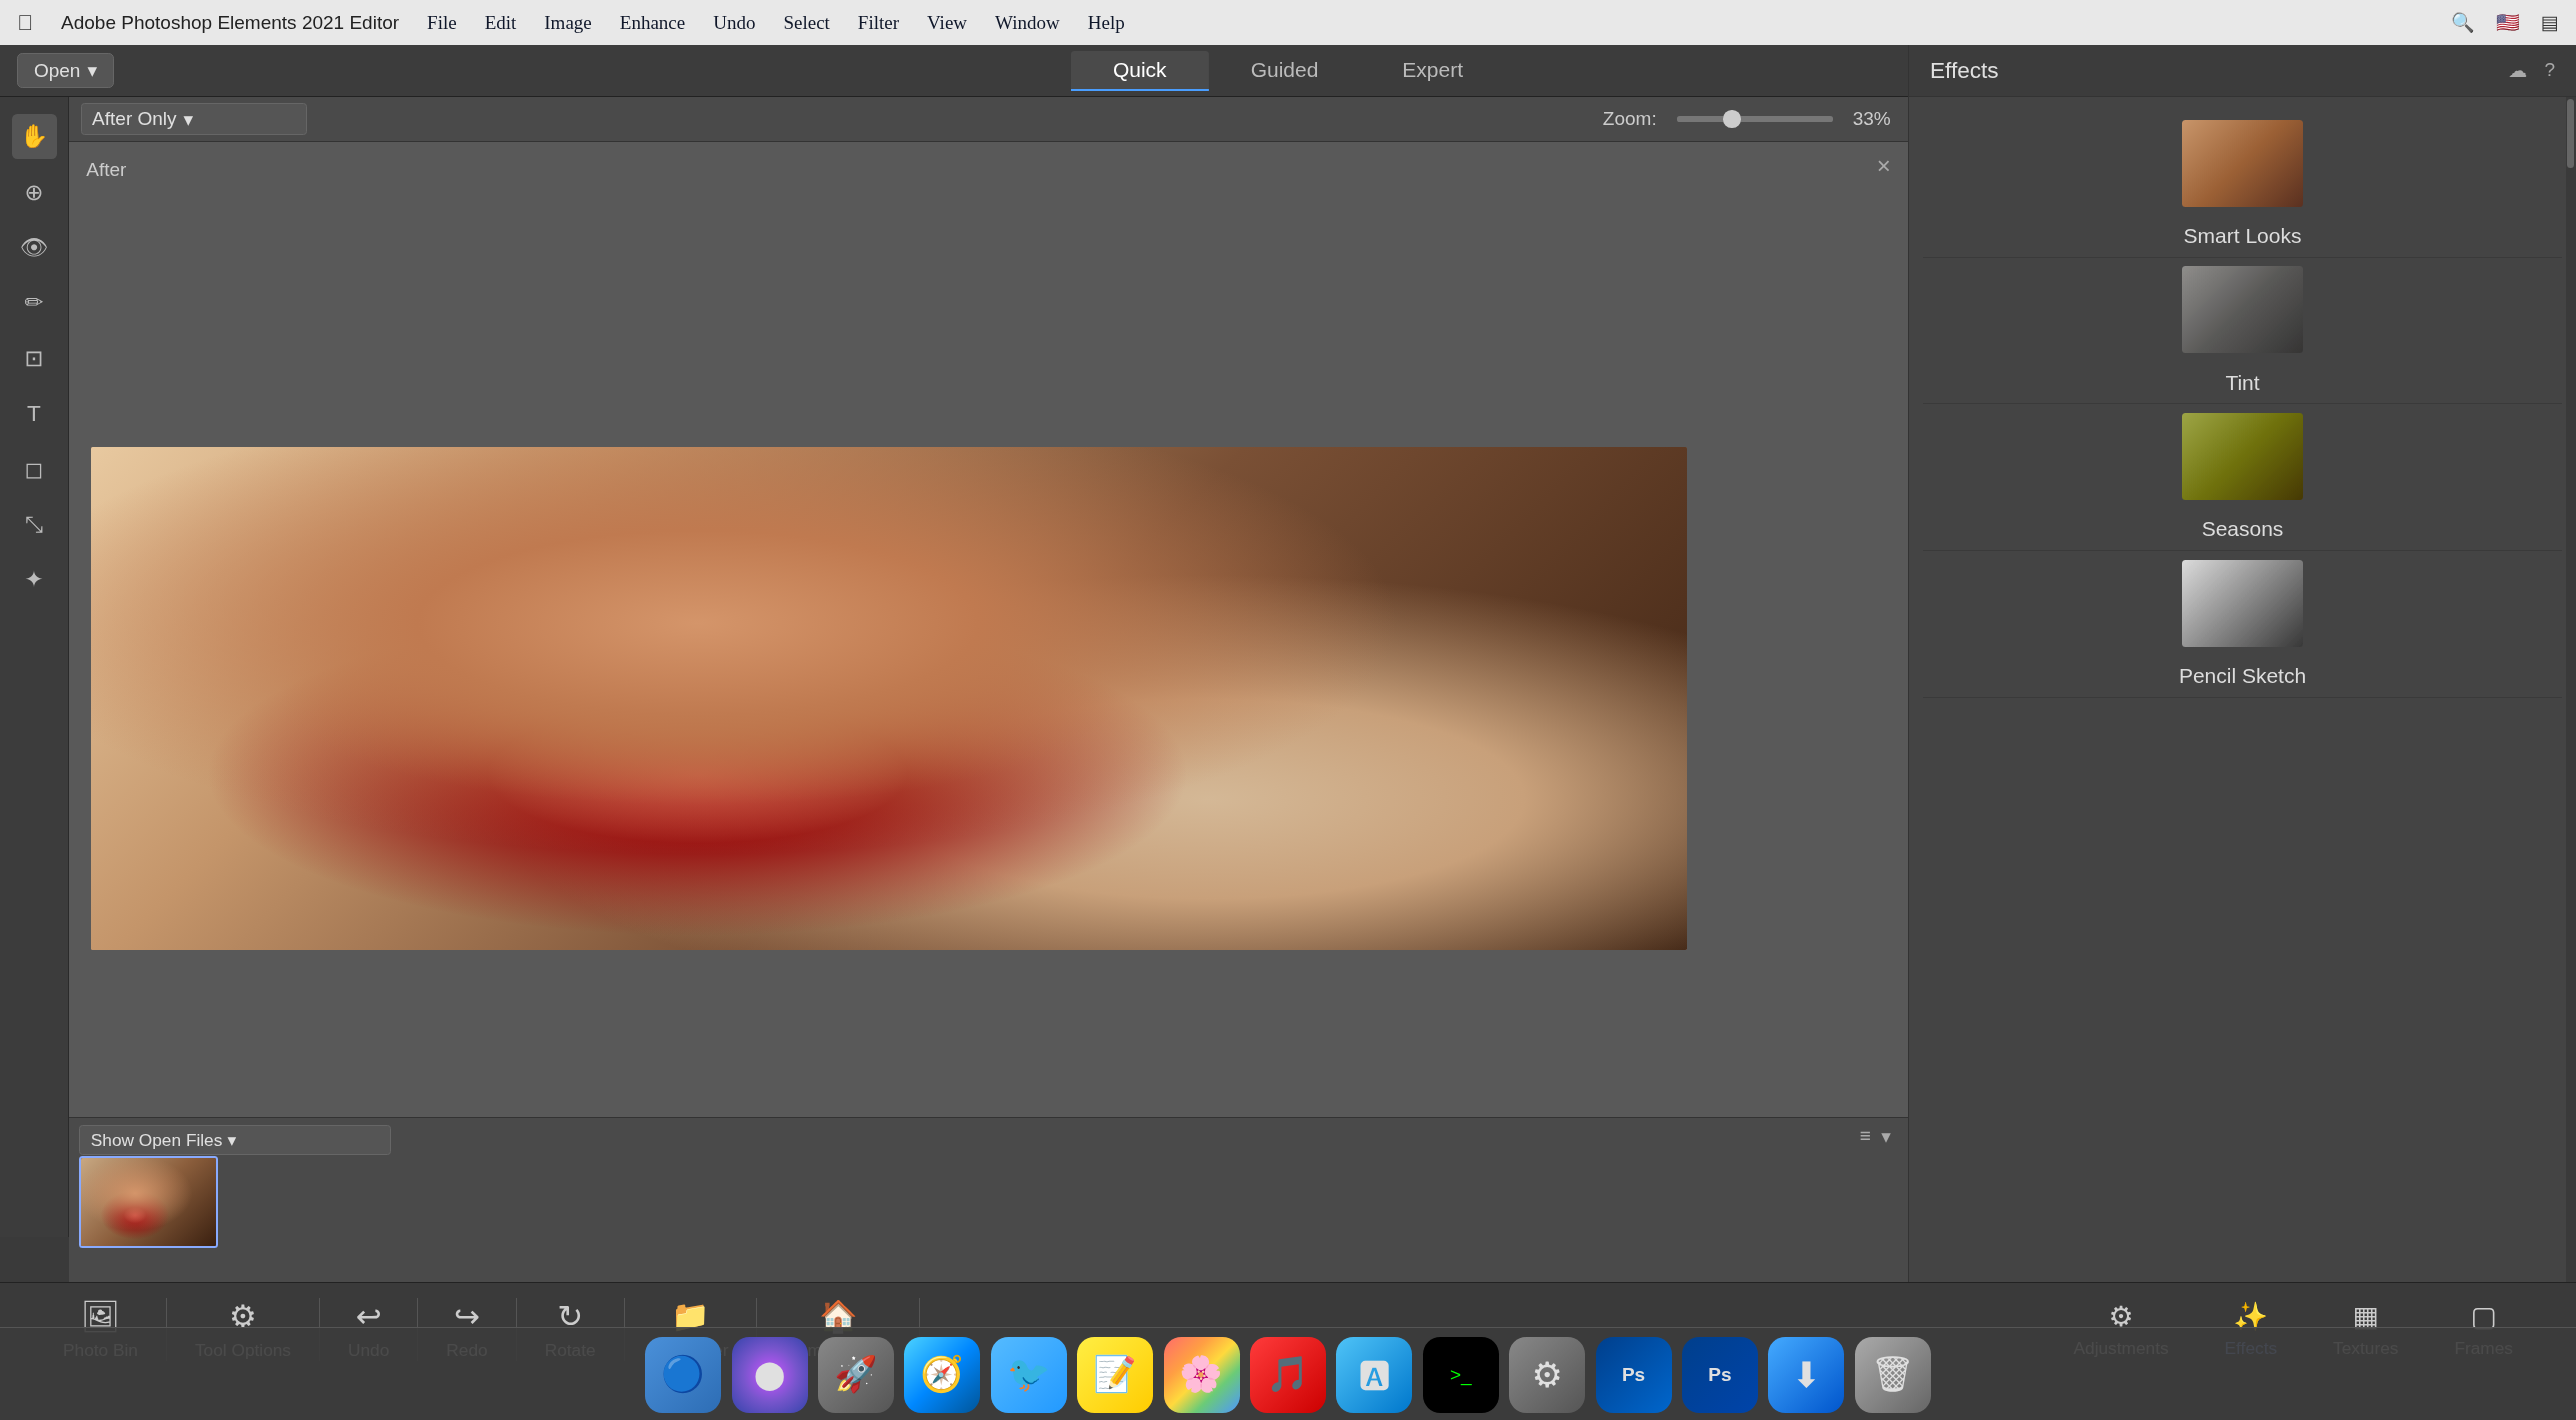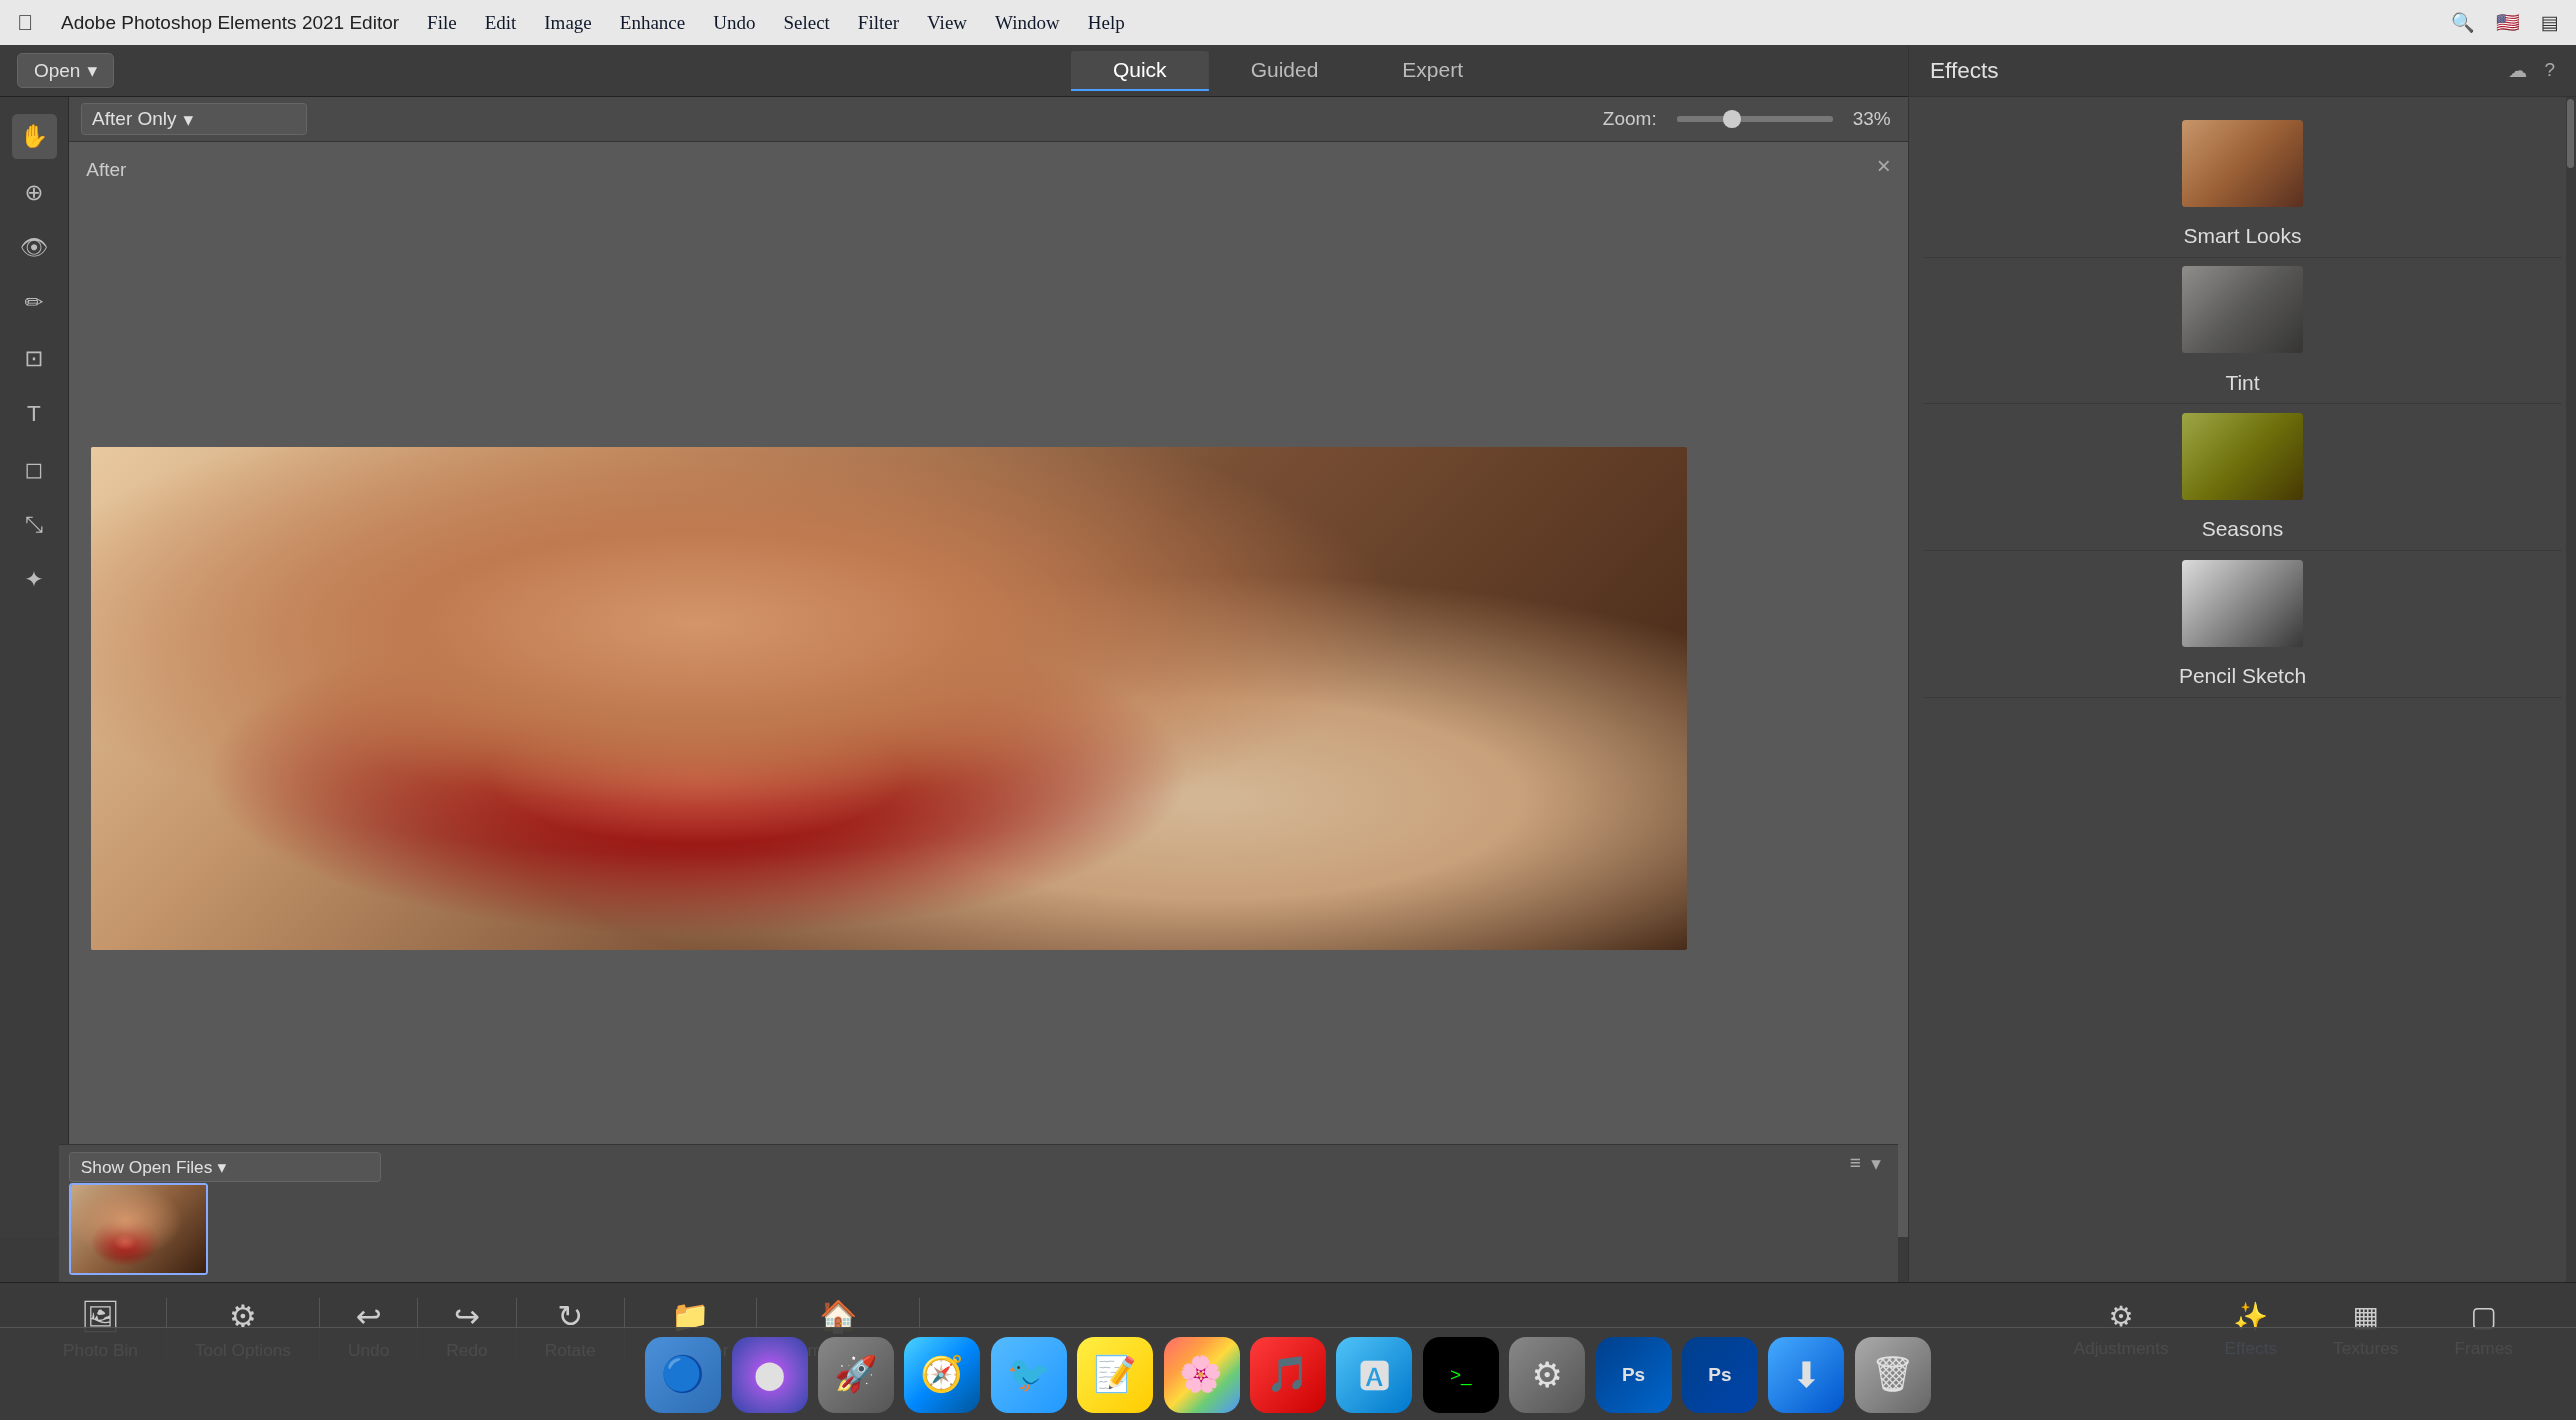--- a/index.html
+++ b/index.html
@@ -284,23 +284,23 @@
         radial-gradient(ellipse at 38% 50%, #b8733a 0%, transparent 30%),
         radial-gradient(ellipse at 38% 65%, #cc3333 0%, #991111 15%, transparent 35%),
         radial-gradient(ellipse at 70% 70%, #d4b896 0%, #c8a07a 20%, transparent 45%),
         linear-gradient(135deg, #e8c9a0 0%, #c4956a 25%, #7a5035 55%, #3a2010 100%);
     }
 
     
     .bottom-strip {
       position: absolute;
       bottom: 139px;
-      left: 59px;
+      left: 69px;
       width: 1839px;
-      height: 138px;
+      height: 165px;
       background: #4a4a4a;
       border-top: 0.9px solid #333;
     }
     .show-open-files {
       position: absolute;
       top: 7px;
       left: 10.4px;
       display: flex;
       align-items: center;
       gap: 7px;

